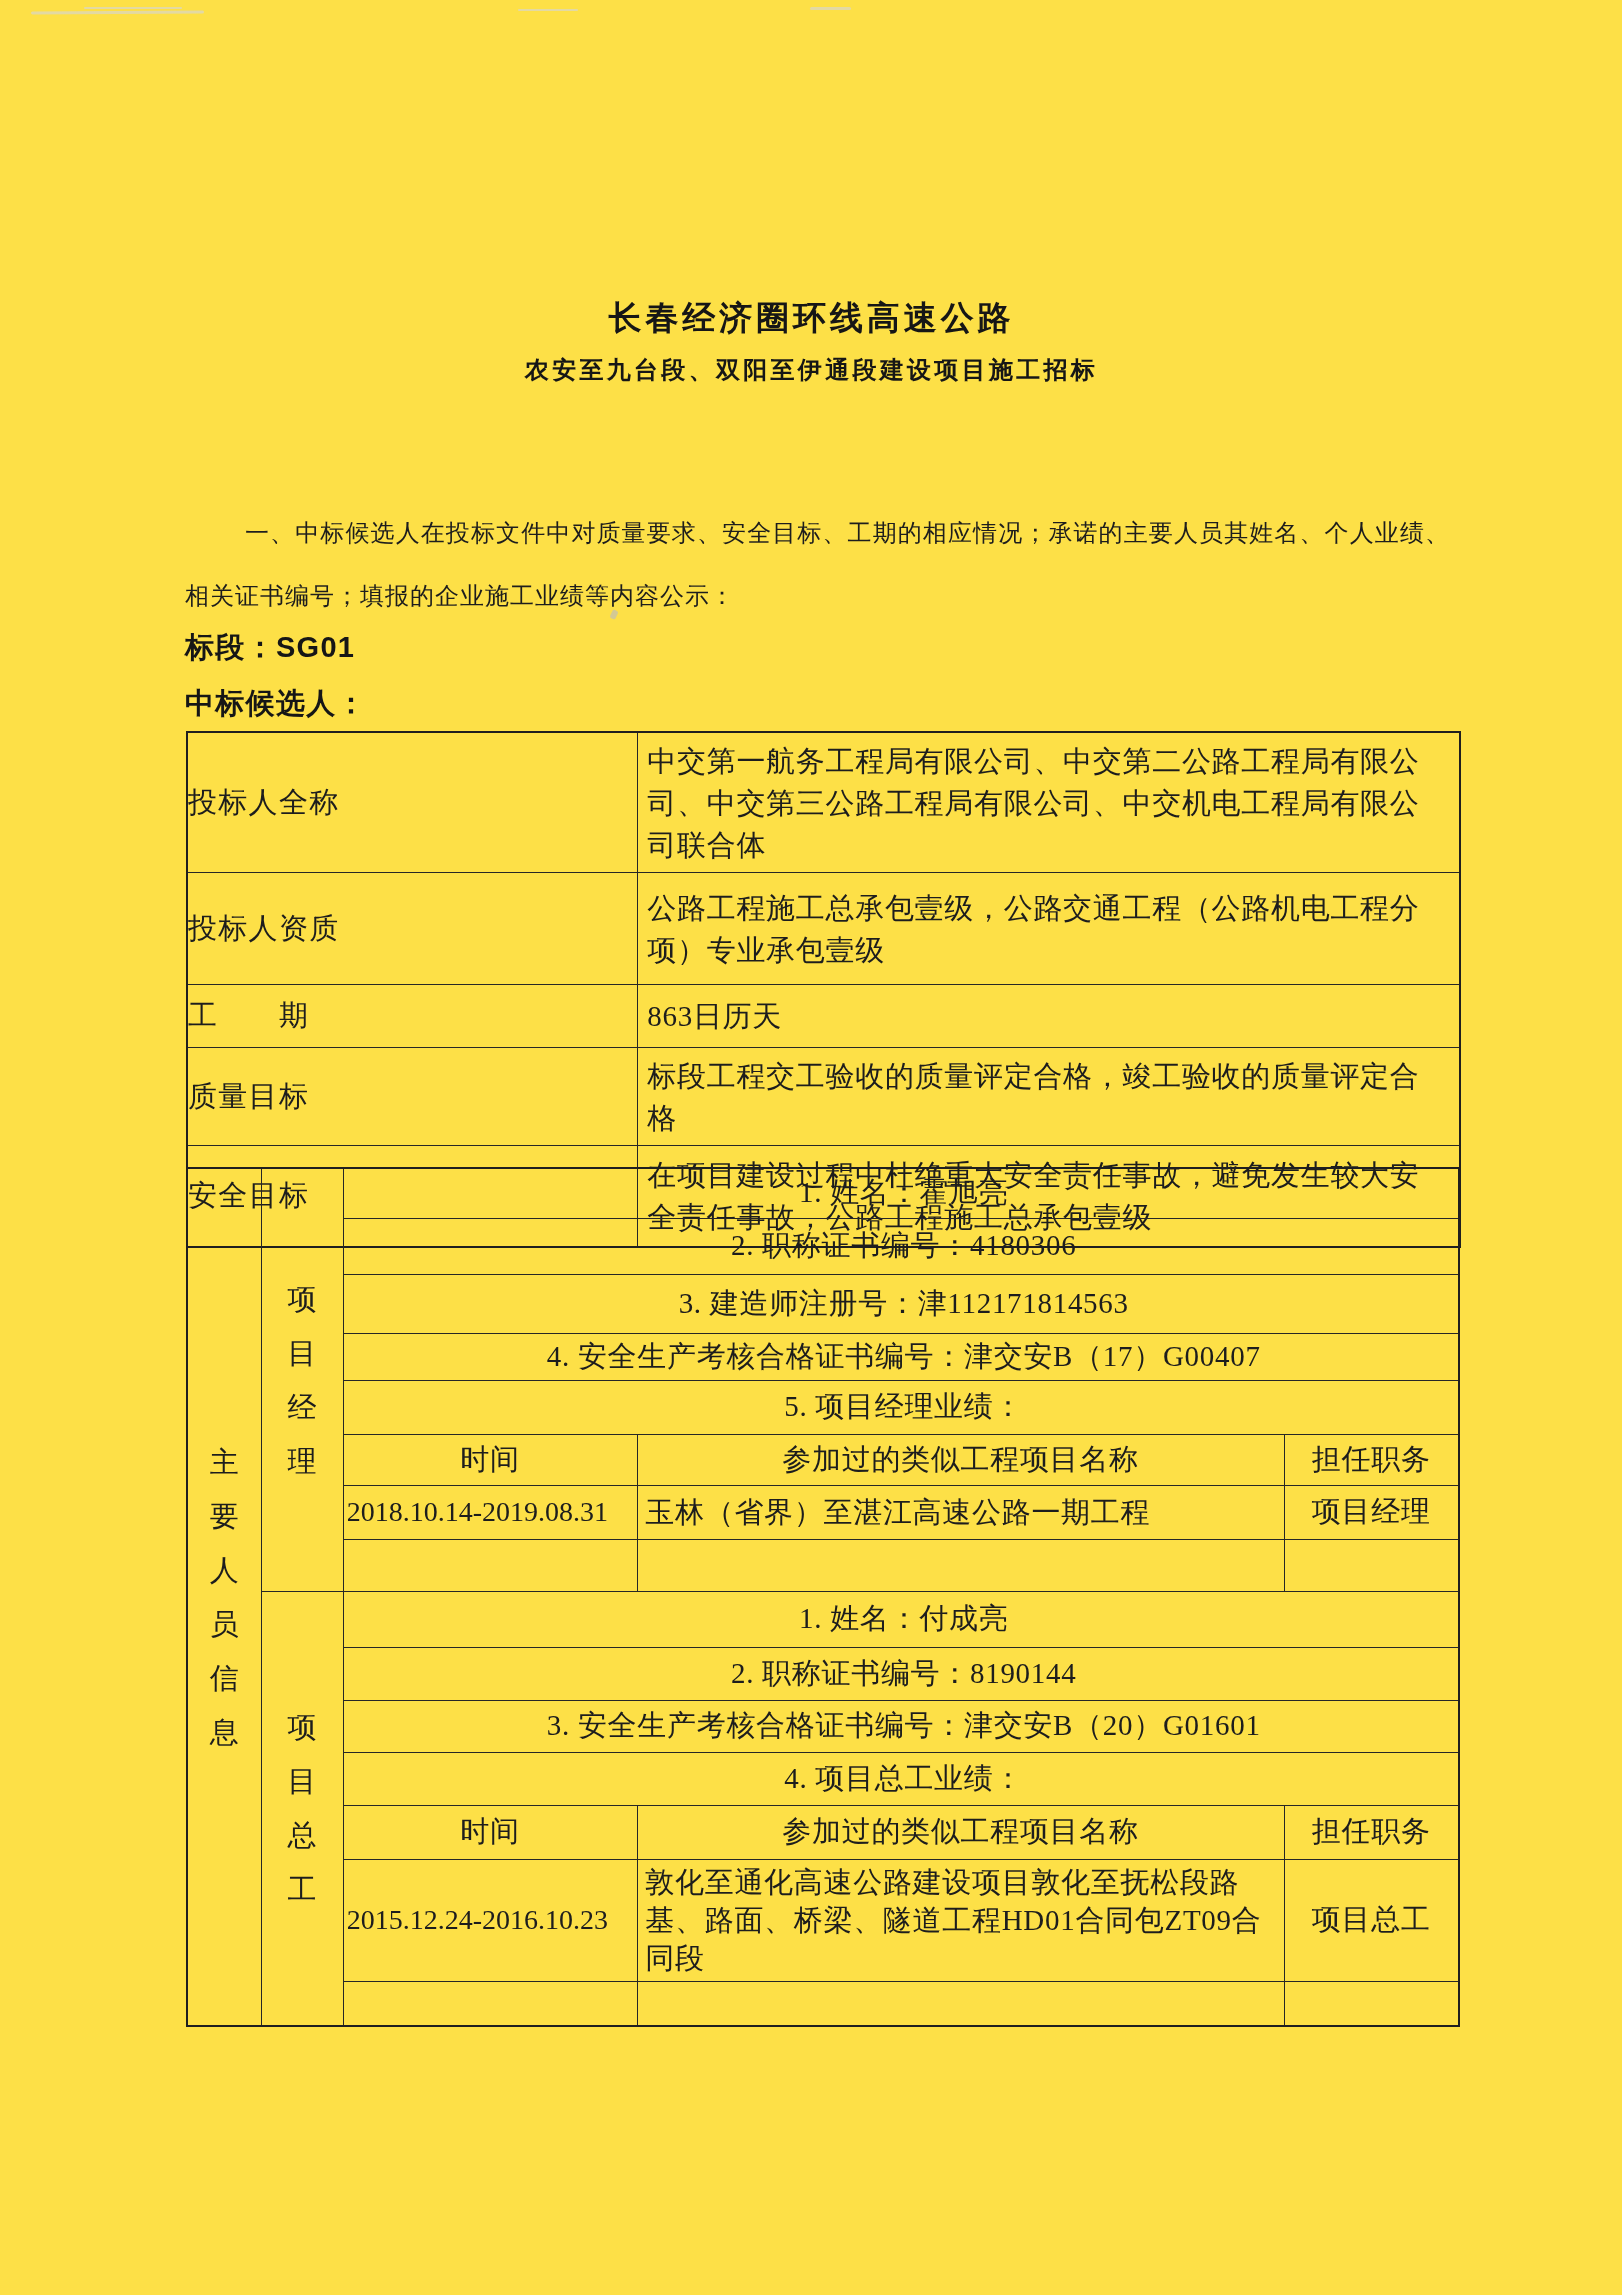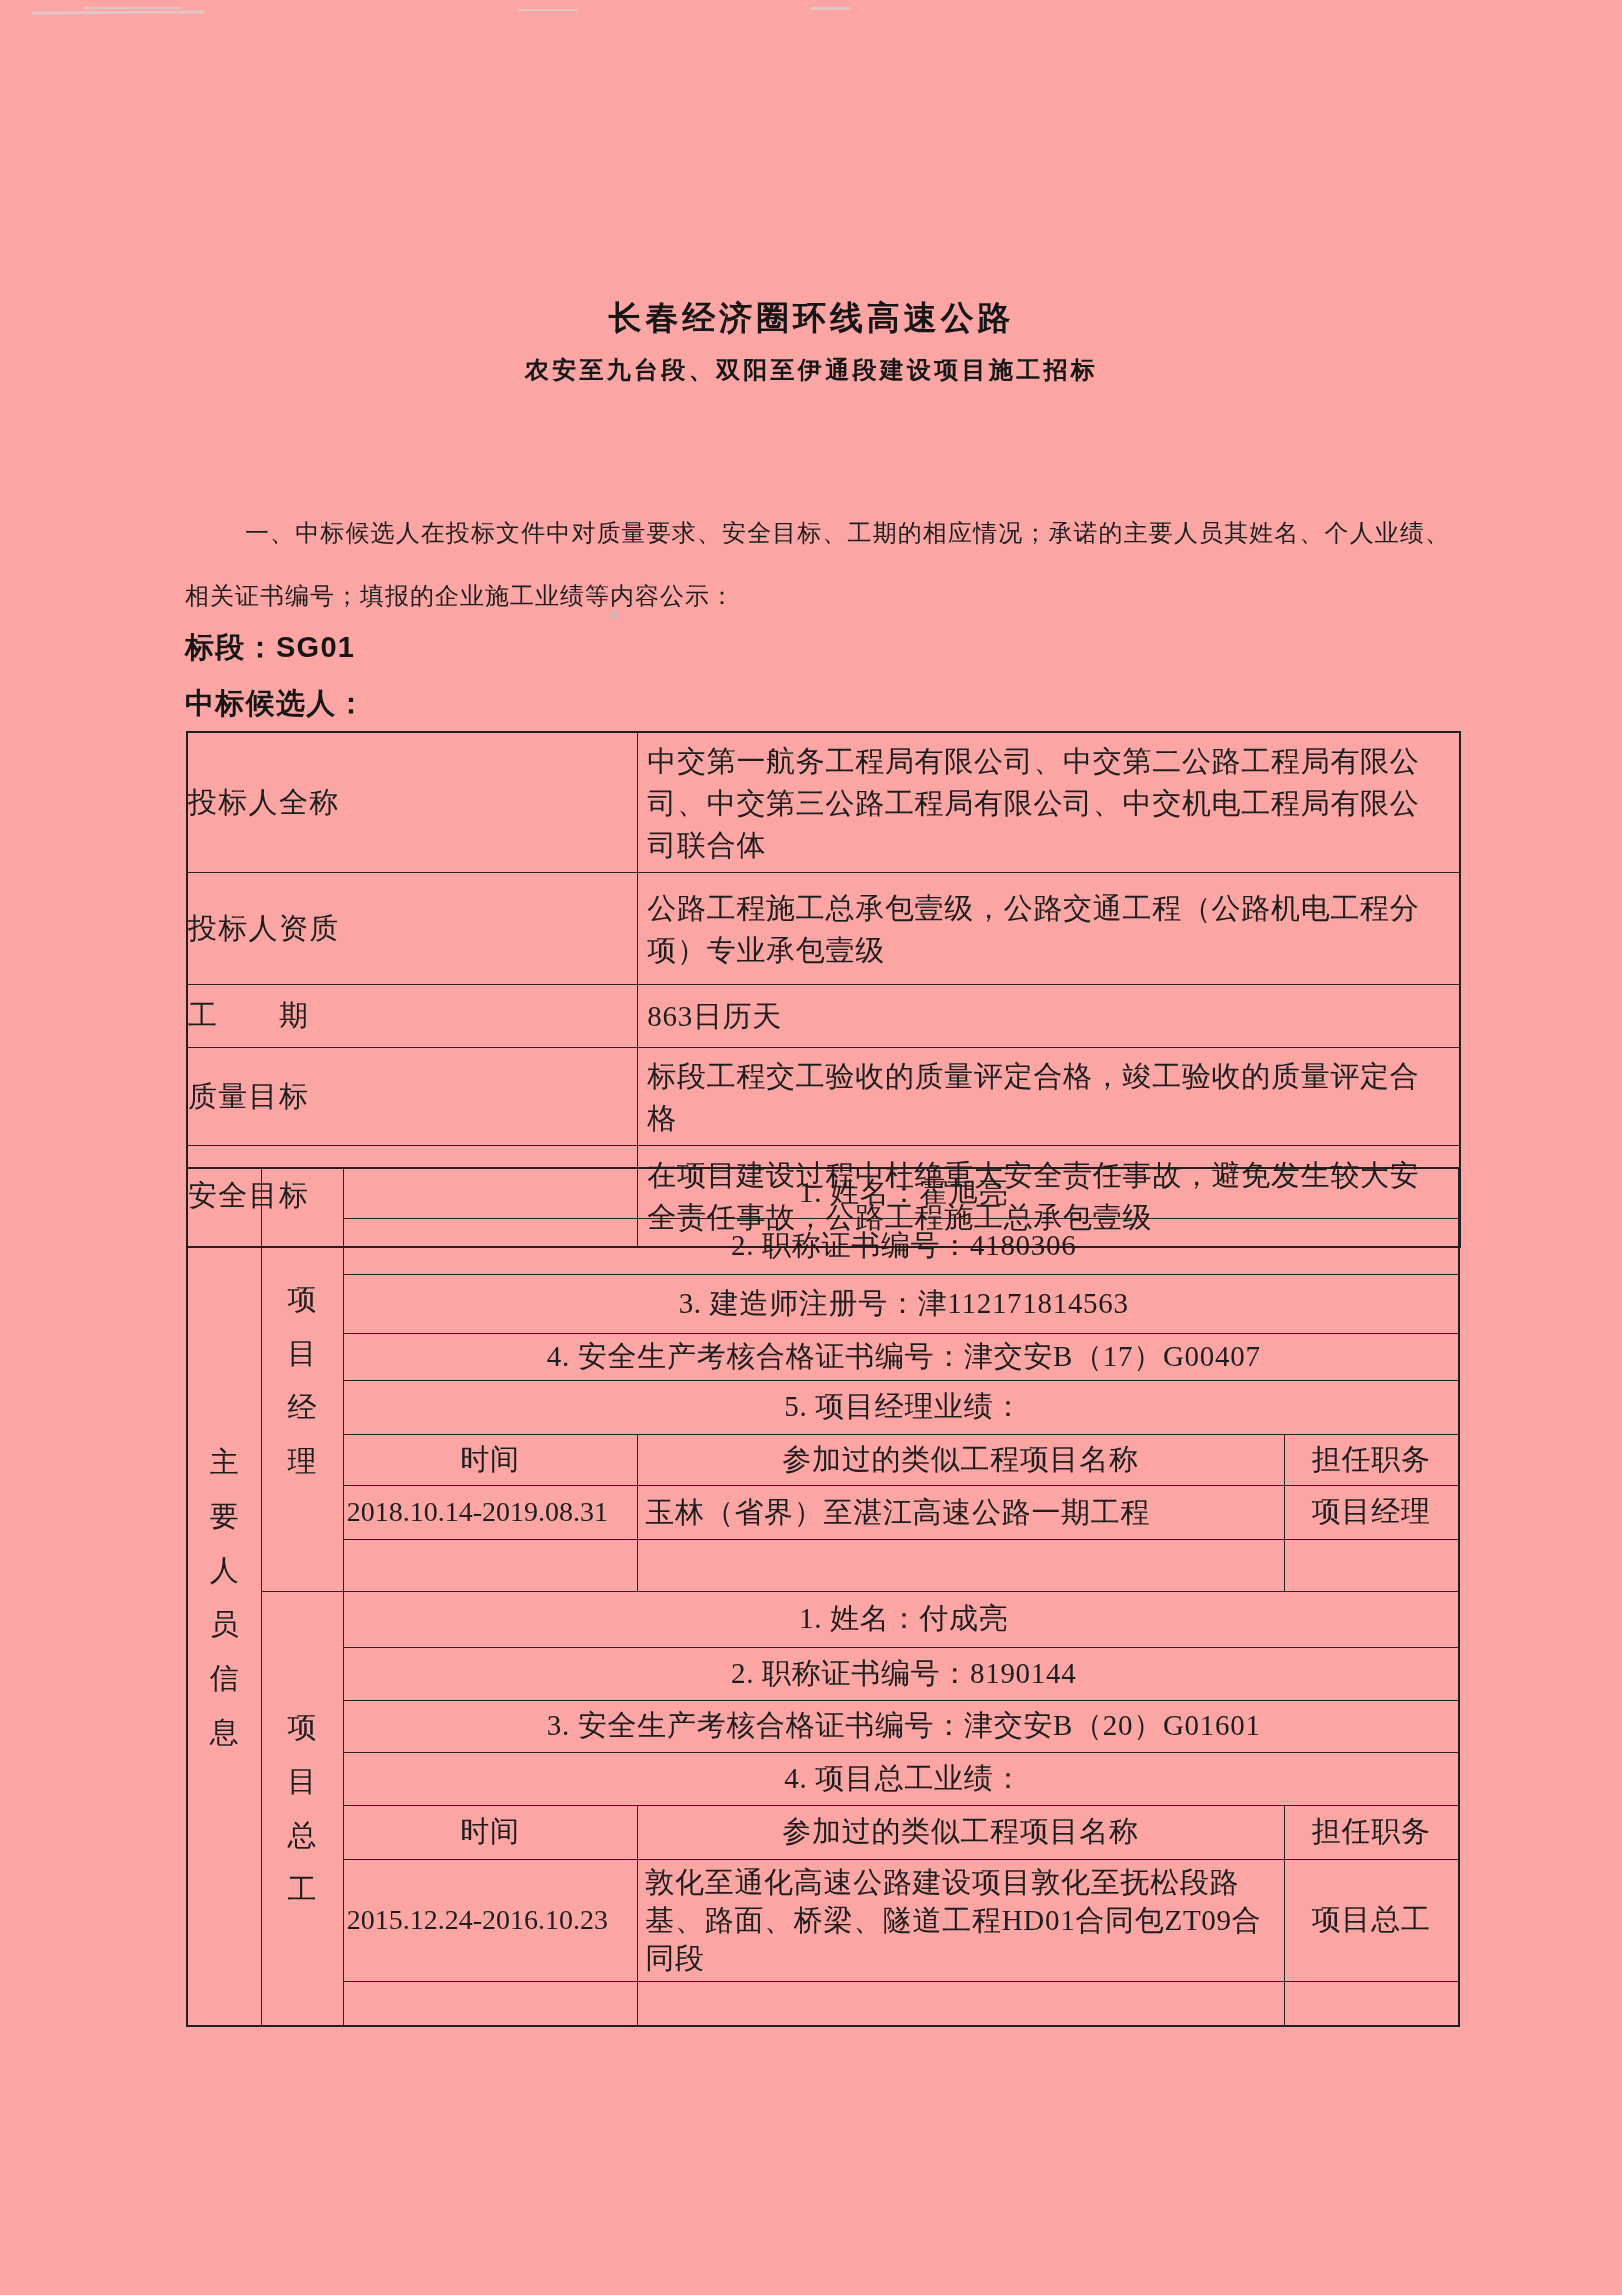--- a/index.html
+++ b/index.html
@@ -1,18 +1,18 @@
 <!DOCTYPE html>
 <html lang="zh" style="font-size:10.5px"><head>
 <meta charset="utf-8">
 <style>
   html,body { margin:0; padding:0; background:#ffffff; }
   .page {
     position:relative; width:1623px; height:2295px;
-    background:#fca5a5; color:#1d1d1d; overflow:hidden;
+    background:#fde047; color:#1d1d1d; overflow:hidden;
     font-family:"Liberation Serif", serif;
   }
   
   .smudge { position:absolute; background:#d6d6d6; opacity:.65; border-radius:2px; }
   #sm1 { left:31px;  top:10.5px; width:173px; height:3.3px; transform:rotate(-.4deg); }
   #sm2 { left:84px; top:7.2px; width:98px; height:2px; }
   #sm3 { left:518px; top:8.5px; width:60px;  height:2.6px; }
   #sm4 { left:810px;top:7.2px; width:41px;  height:2.6px; }
   #sm5 { left:611px; top:610px; width:5.9px; height:9.2px; background:#bdbdbd; transform:rotate(25deg); }
 

